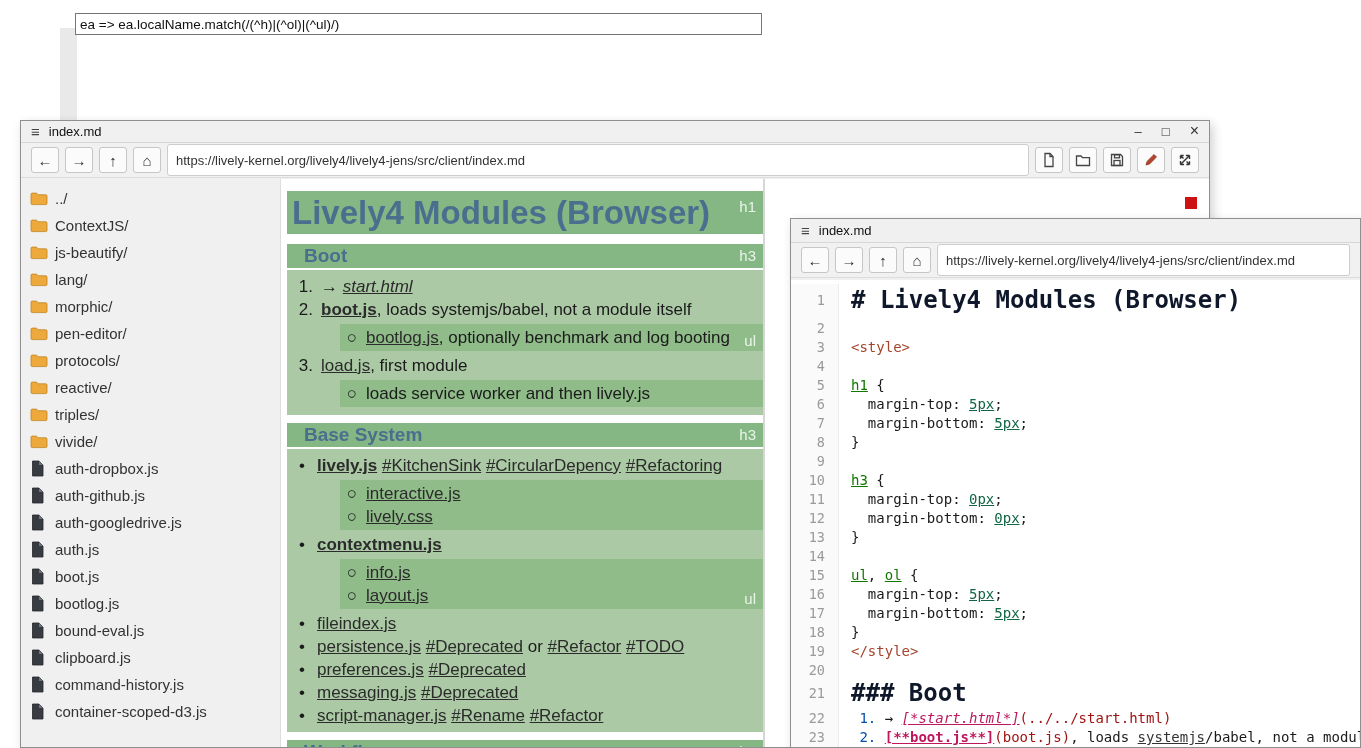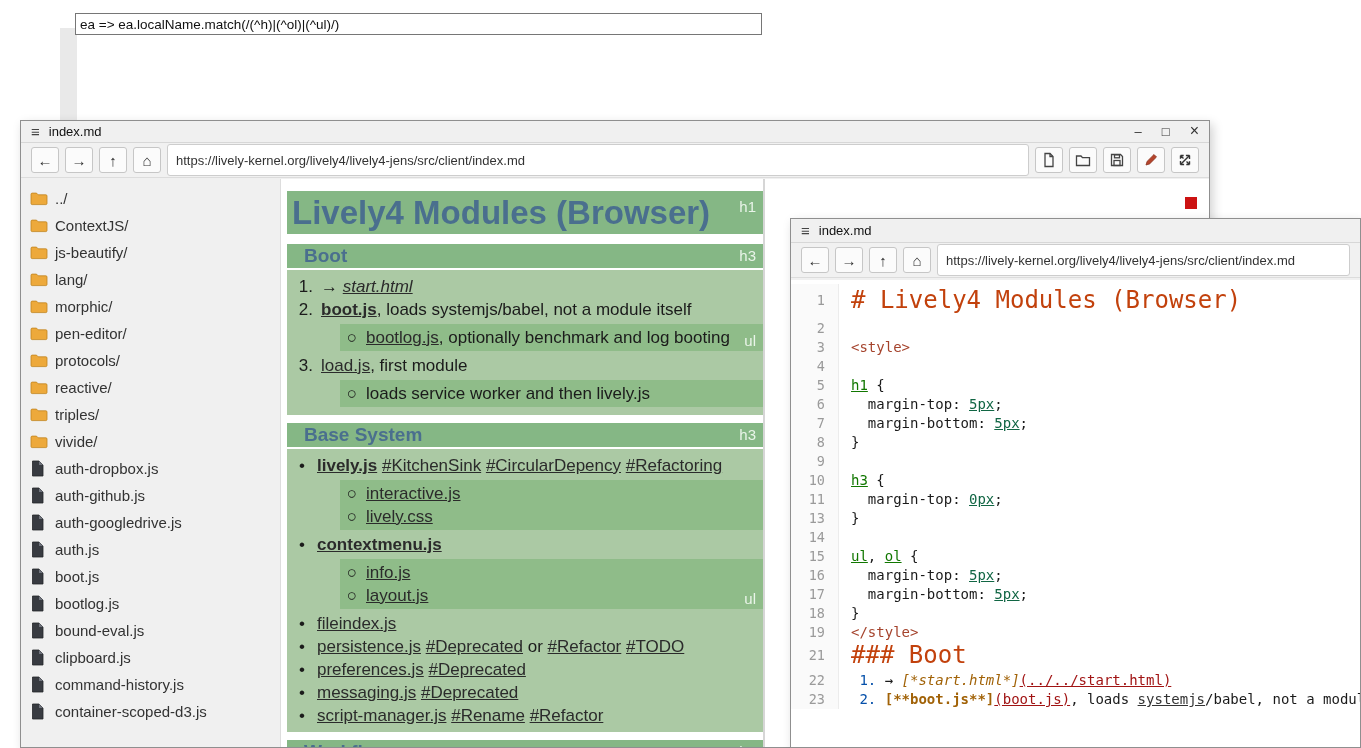--- a/index.html
+++ b/index.html
@@ -76,29 +76,29 @@
   
   .editor { position:absolute; top:61px; left:0; right:0; bottom:0; background:#fff;
     overflow:hidden; font-family:"DejaVu Sans Mono", monospace; font-size:14px;
     color:#1a1a1a; padding-top:4px; }
   .code-line { display:flex; line-height:19px; white-space:pre; }
   .code-line.hbig { line-height:32px; }
   .code-line.hmed { line-height:26px; }
   .line-num { flex:none; width:48px; text-align:right; padding-right:13px; color:#9a9a9a;
     background:#fafafa; border-right:1px solid #ececec; font-size:13.5px; }
   .line-text { padding-left:12px; }
-  .tok-header { color:#c2410c; font-weight:normal; }
+  .tok-header { color:#0f172a; font-weight:bold; }
   .hbig .tok-header { font-size:24px; }
   .hmed .tok-header { font-size:24px; }
   .tok-tag { color:#a5432c; }
   .tok-sel { color:#117700; text-decoration:underline; }
   .tok-num { color:#116644; text-decoration:underline; }
   .tok-listnum { color:#0550aa; }
-  .tok-linktext { color:#a16207; }
-  .tok-url { color:#a11414; text-decoration:underline; }
+  .tok-linktext { color:#be185d; text-decoration:underline; }
+  .tok-url { color:#a11414; }
   .tok-em { font-style:italic; }
   .tok-strong { font-weight:bold; }
   .tok-ulink { color:#333; text-decoration:underline; }
 </style>
 </head>
 <body>
 
 <input class="filter-input" value="ea =&gt; ea.localName.match(/(^h)|(^ol)|(^ul)/)" style="">
 <div class="strip"></div>
 
@@ -493,25 +493,27 @@
         <div class="code-line"><span class="line-num">2</span><span class="line-text"></span></div>
         <div class="code-line"><span class="line-num">3</span><span class="line-text"><span class="tok-tag">&lt;style&gt;</span></span></div>
         <div class="code-line"><span class="line-num">4</span><span class="line-text"></span></div>
         <div class="code-line"><span class="line-num">5</span><span class="line-text"><span class="tok-sel">h1</span><span> {</span></span></div>
         <div class="code-line"><span class="line-num">6</span><span class="line-text"><span>  margin-top: </span><span class="tok-num">5px</span><span>;</span></span></div>
         <div class="code-line"><span class="line-num">7</span><span class="line-text"><span>  margin-bottom: </span><span class="tok-num">5px</span><span>;</span></span></div>
         <div class="code-line"><span class="line-num">8</span><span class="line-text"><span>}</span></span></div>
         <div class="code-line"><span class="line-num">9</span><span class="line-text"></span></div>
         <div class="code-line"><span class="line-num">10</span><span class="line-text"><span class="tok-sel">h3</span><span> {</span></span></div>
         <div class="code-line"><span class="line-num">11</span><span class="line-text"><span>  margin-top: </span><span class="tok-num">0px</span><span>;</span></span></div>
+        <div class="code-line"><span class="line-num">12</span><span class="line-text"><span>  margin-bottom: </span><span class="tok-num">0px</span><span>;</span></span></div>
         <div class="code-line"><span class="line-num">13</span><span class="line-text"><span>}</span></span></div>
         <div class="code-line"><span class="line-num">14</span><span class="line-text"></span></div>
         <div class="code-line"><span class="line-num">15</span><span class="line-text"><span class="tok-sel">ul</span><span>, </span><span class="tok-sel">ol</span><span> {</span></span></div>
         <div class="code-line"><span class="line-num">16</span><span class="line-text"><span>  margin-top: </span><span class="tok-num">5px</span><span>;</span></span></div>
         <div class="code-line"><span class="line-num">17</span><span class="line-text"><span>  margin-bottom: </span><span class="tok-num">5px</span><span>;</span></span></div>
         <div class="code-line"><span class="line-num">18</span><span class="line-text"><span>}</span></span></div>
         <div class="code-line"><span class="line-num">19</span><span class="line-text"><span class="tok-tag">&lt;/style&gt;</span></span></div>
+        <div class="code-line"><span class="line-num">20</span><span class="line-text"></span></div>
         <div class="code-line hmed"><span class="line-num">21</span><span class="line-text"><span class="tok-header">### Boot</span></span></div>
         <div class="code-line"><span class="line-num">22</span><span class="line-text"><span class="tok-listnum"> 1. </span><span>→ </span><span class="tok-linktext tok-em">[*start.html*]</span><span class="tok-url">(../../start.html)</span></span></div>
         <div class="code-line"><span class="line-num">23</span><span class="line-text"><span class="tok-listnum"> 2. </span><span class="tok-linktext tok-strong">[**boot.js**]</span><span class="tok-url">(boot.js)</span><span>, loads </span><span class="tok-ulink">systemjs</span><span>/babel, not a module itself</span></span></div>
       </div>
   </div>
 </div>
 
 </body></html>

